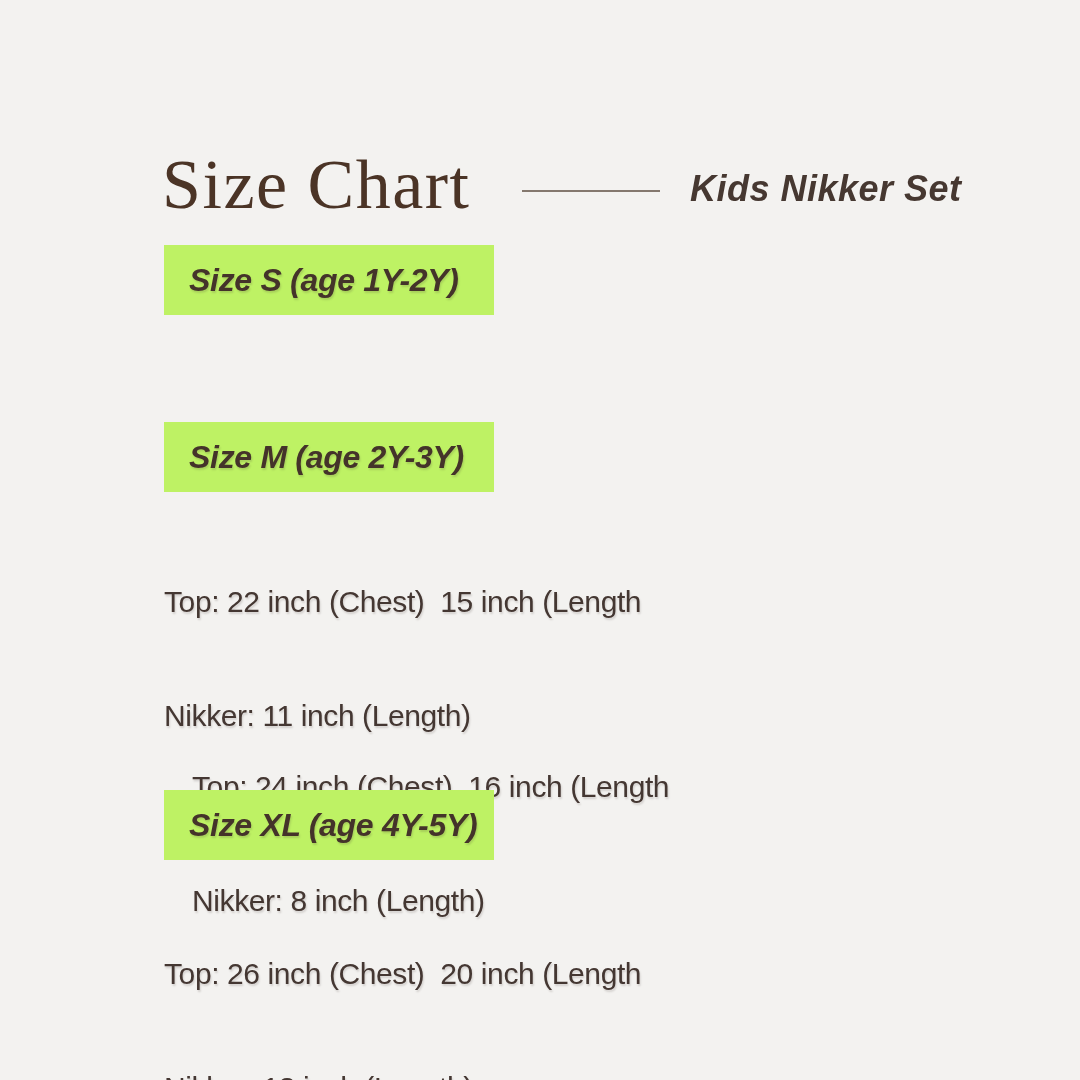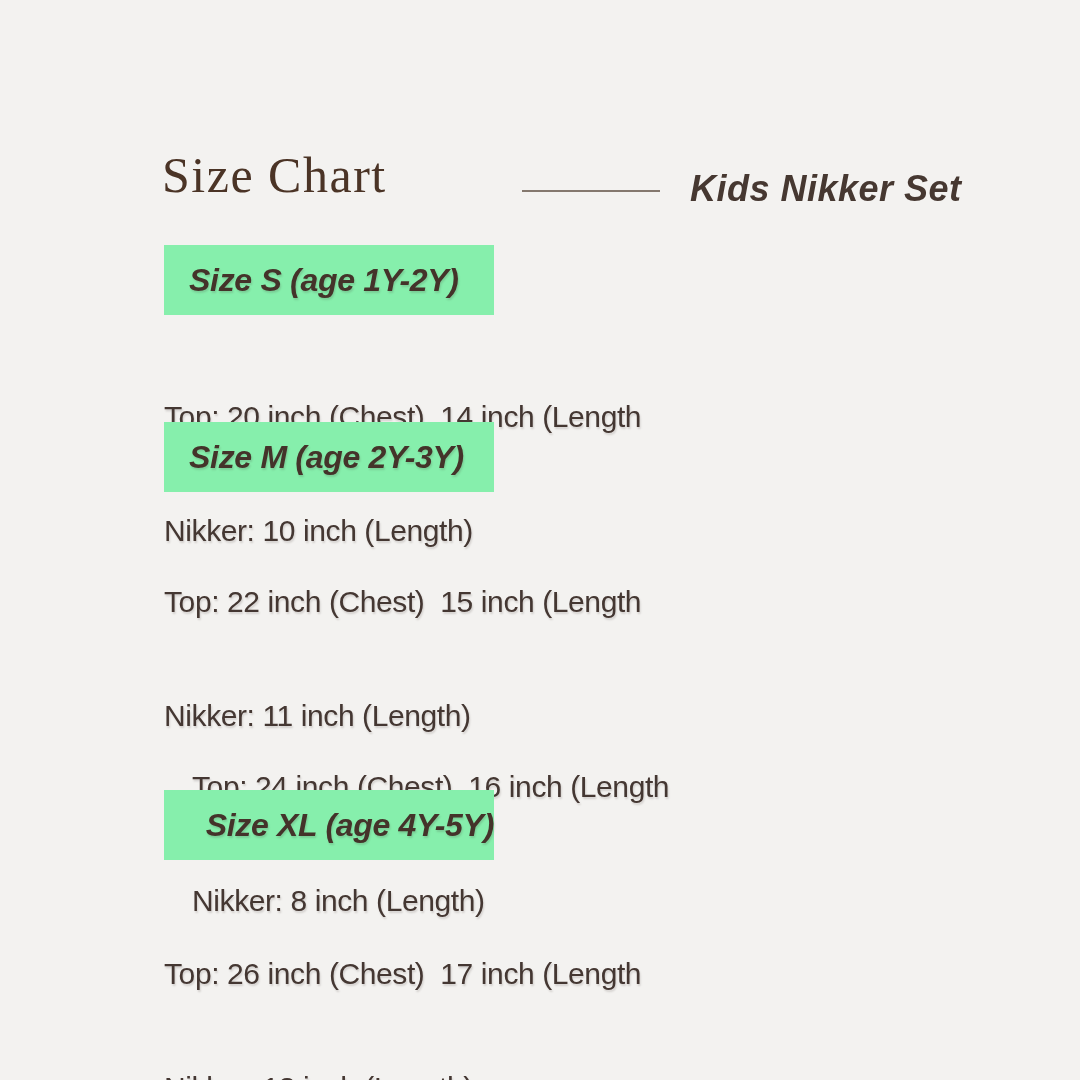--- a/index.html
+++ b/index.html
@@ -10,21 +10,21 @@
     background: #f3f2f0;
     overflow: hidden;
     font-family: "Liberation Sans", "DejaVu Sans", sans-serif;
   }
   .title {
     position: absolute;
     left: 162px;
     top: 150px;
     font-family: "Liberation Serif", "DejaVu Serif", serif;
     font-weight: 400;
-    font-size: 50px;
+    font-size: 70px;
     line-height: 1;
     letter-spacing: 1.5px;
     color: #4b3426;
   }
   .divider {
     position: absolute;
     left: 522px;
     top: 190px;
     width: 138px;
     height: 2px;
@@ -39,21 +39,21 @@
     font-style: italic;
     font-weight: 600;
     color: #463831;
     letter-spacing: 0.5px;
   }
   .badge {
     position: absolute;
     left: 164px;
     width: 330px;
     height: 70px;
-    background: #86efac;
+    background: #bef264;
     display: flex;
     align-items: center;
     padding-left: 25px;
     box-sizing: border-box;
   }
   .badge-label {
     font-size: 32px;
     font-weight: 700;
     font-style: italic;
     color: #44332a;
@@ -67,57 +67,53 @@
     font-size: 30px;
     line-height: 38px;
     color: #443732;
     letter-spacing: -0.4px;
     white-space: pre-wrap;
     text-shadow: 1px 2px 2px rgba(69,55,49,0.18);
   }
   .badge-s  { top: 245px; }
   .badge-m  { top: 422px; text-align: center; }
   .badge-l  { top: 598px; }
-  .badge-xl { top: 790px; justify-content: flex-end; }
+  .badge-xl { top: 790px; }
   .details-s  { top: 322px; }
   .details-m  { top: 507px; }
   .details-l  { top: 692px; margin-left: 28px; }
   .details-xl { top: 879px; }
 </style>
 </head>
 <body>
 
 <div class="canvas">
 
   <div class="title">Size Chart</div>
   <div class="divider"></div>
   <div class="subtitle">Kids Nikker Set</div>
 
   <div class="badge badge-s">
     <span class="badge-label">Size S (age 1Y-2Y)</span>
-  </div>
-  <div class="details details-s">
-    <div>Top: 20 inch (Chest)  14 inch (Length</div>
-    <div>Nikker: 10 inch (Length)</div>
   </div>
 
   <div class="badge badge-m">
     <span class="badge-label">Size M (age 2Y-3Y)</span>
   </div>
   <div class="details details-m">
     <div>Top: 22 inch (Chest)  15 inch (Length</div>
     <div>Nikker: 11 inch (Length)</div>
   </div>
 
   <div class="details details-l">
     <div>Top: 24 inch (Chest)  16 inch (Length</div>
     <div>Nikker: 8 inch (Length)</div>
   </div>
 
   <div class="badge badge-xl">
     <span class="badge-label">Size XL (age 4Y-5Y)</span>
   </div>
   <div class="details details-xl">
-    <div>Top: 26 inch (Chest)  17 inch (Length</div>
+    <div>Top: 26 inch (Chest)  20 inch (Length</div>
     <div>Nikker: 13 inch (Length)</div>
   </div>
 
 </div>
 
 </body></html>

